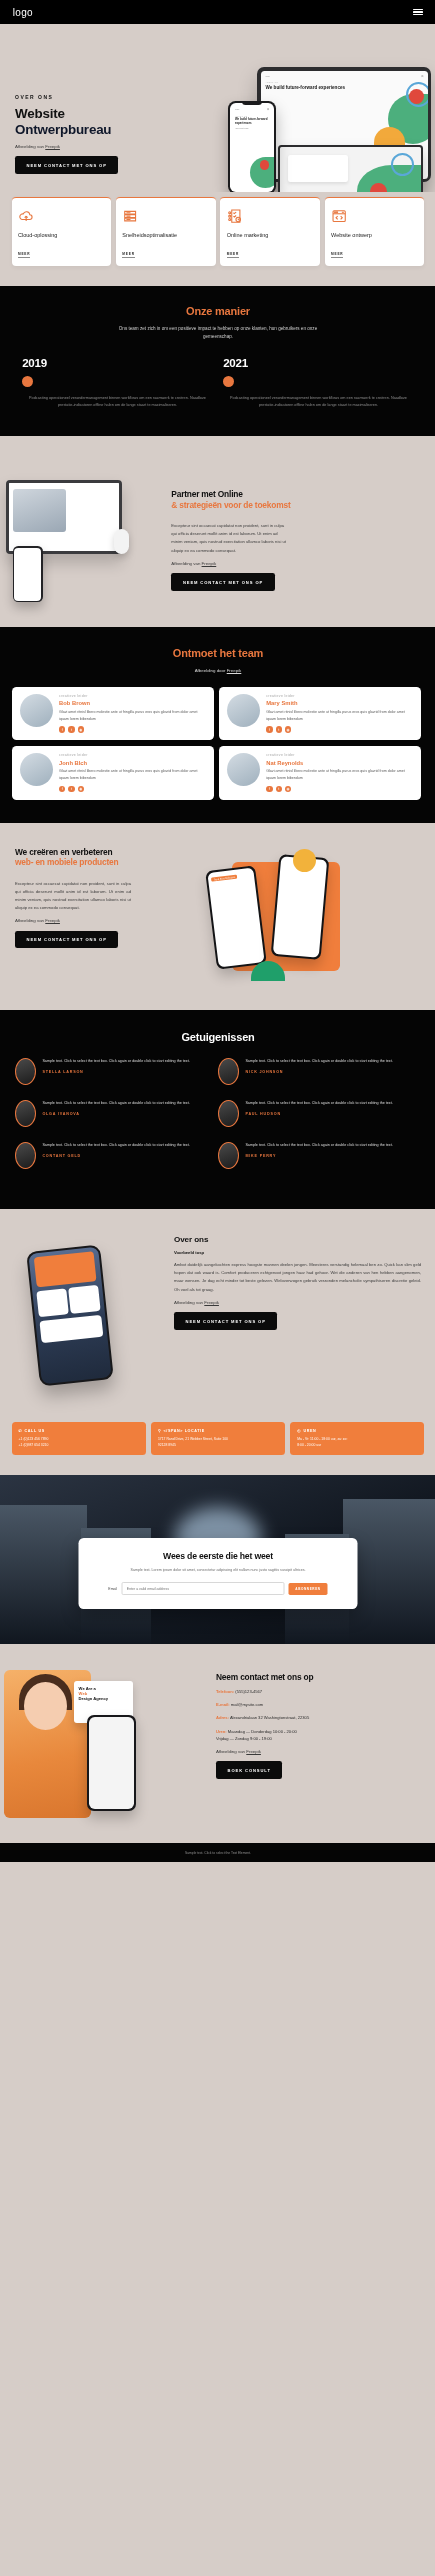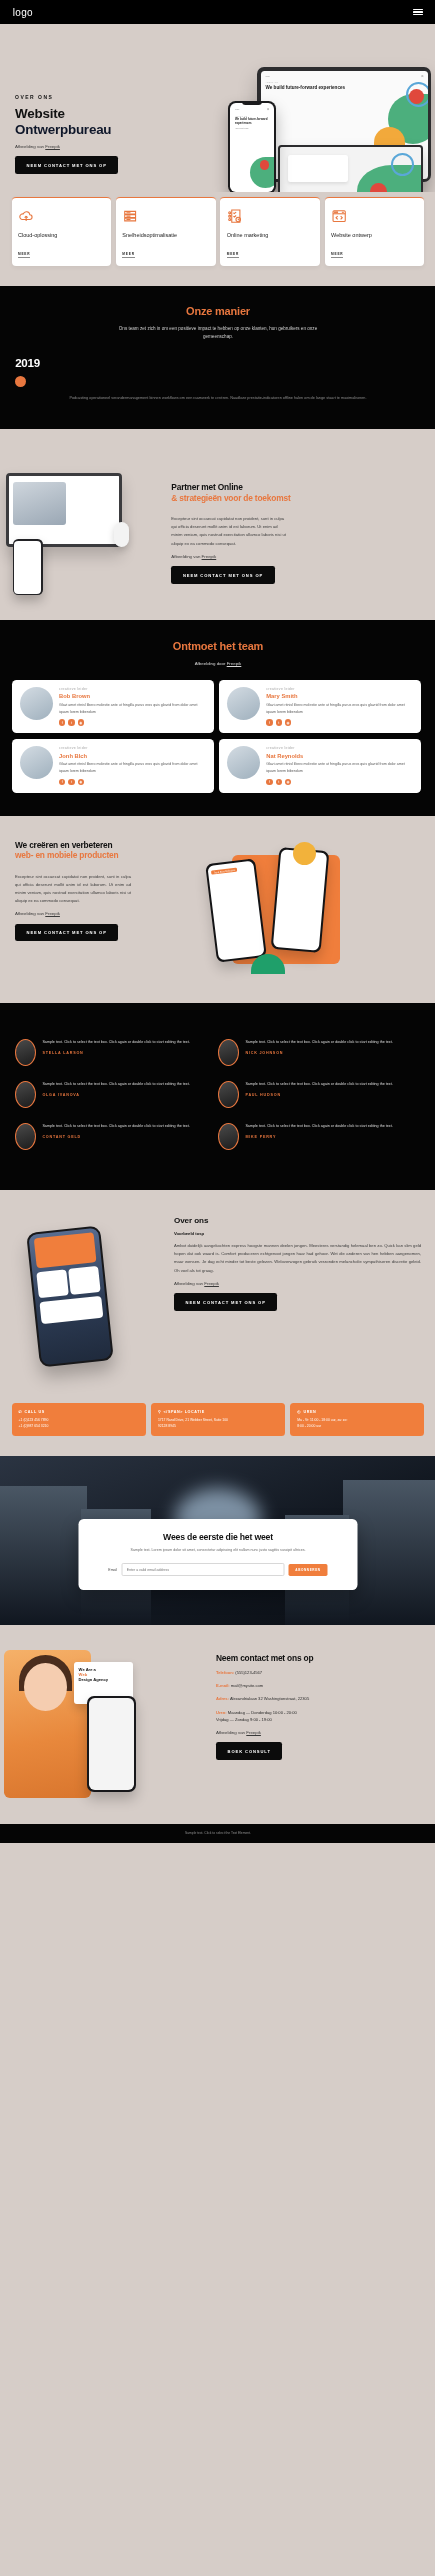--- a/index.html
+++ b/index.html
@@ -72,21 +72,21 @@
           border-bottom:0.6px solid #8b8b8b; padding-bottom:1.2px; display:inline-block; cursor:pointer;}
 
   
   .dark{ background:#050505; color:#fff; }
   .sec-title{ text-align:center; font-size:11px; font-weight:700; color:#E8773F; letter-spacing:-0.2px;}
   .sec-title.white{ color:#fff; }
   .sec-sub{ text-align:center; font-size:4.6px; color:#cfcfcf; line-height:1.75; margin:8.1px auto 0; width:209px;}
   .sec-credit{ text-align:center; font-size:4.4px; color:#d9d9d9; margin-top:8.1px;}
 
   .timeline{ padding:18.6px 0 27px; }
-  .tl-row{ display:flex; padding:0 10px; margin-top:15px; }
+  .tl-row{ display:flex; padding:0 17px; margin-top:15px; }
   .tl-col{ flex:1; padding:0 5.2px; }
   .tl-year{ font-size:11.6px; font-weight:700; letter-spacing:-0.3px; }
   .tl-dot{ width:11px; height:11px; border-radius:50%; background:#E8773F; margin:7.6px 0 8.1px;}
   .tl-txt{ font-size:3.8px; line-height:1.85; color:#8d8d8d; text-align:center;}
 
   
   .partner{ background:#D6CDC8; position:relative; padding:23px 0 23px; overflow:hidden;}
   .partner-grid{ display:flex; }
   .partner-art{ width:169px; position:relative; height:145px; }
   .laptop{ position:absolute; left:5.8px; top:21px; width:116px; height:74px; background:#e9e9ea;
@@ -324,20 +324,25 @@
 
   <section class="dark timeline">
     <div class="sec-title">Onze manier</div>
     <div class="sec-sub">Ons team zet zich in om een positieve impact te hebben op onze klanten, hun gebruikers en onze gemeenschap.</div>
     <div class="tl-row">
       <div class="tl-col">
         <div class="tl-year">2019</div>
         <div class="tl-dot"></div>
         <div class="tl-txt">Podcasting operationeel verandermanagement binnen workflows om een raamwerk te creëren. Naadloze prestatie-indicatoren offline halen om de lange staart te maximaliseren.</div>
       </div>
+      <div class="tl-col">
+        <div class="tl-year">2021</div>
+        <div class="tl-dot"></div>
+        <div class="tl-txt">Podcasting operationeel verandermanagement binnen workflows om een raamwerk te creëren. Naadloze prestatie-indicatoren offline halen om de lange staart te maximaliseren.</div>
+      </div>
     </div>
   </section>
 
   <section class="partner">
     <div class="partner-grid">
       <div class="partner-art">
         <div class="laptop">
             <div class="scr">
               <div class="avatar-card"></div>
             </div>
@@ -442,20 +447,21 @@
         </div>
       <div class="cp2">
           <div class="scr"></div>
         </div>
       <div class="blob" style="position:absolute;left:87px;top:2.3px;width:23px;height:23px;background:#F2B23B;"></div>
       <div class="blob" style="position:absolute;left:45px;top:114px;width:34px;height:20px;background:#1f9f6a;border-radius:17.4px 17.4px 0 0;"></div>
     </div>
   </section>
 
   <section class="dark testi">
+    <div class="sec-title white">Getuigenissen</div>
     <div class="testi-grid">
       <div class="tt">
         <div class="tt-av"></div>
         <div>
             <div class="tt-txt">Sample text. Click to select the text box. Click again or double click to start editing the text.</div>
         <div class="tt-name">STELLA LARSON</div>
           </div>
       </div>
       <div class="tt">
         <div class="tt-av"></div>

